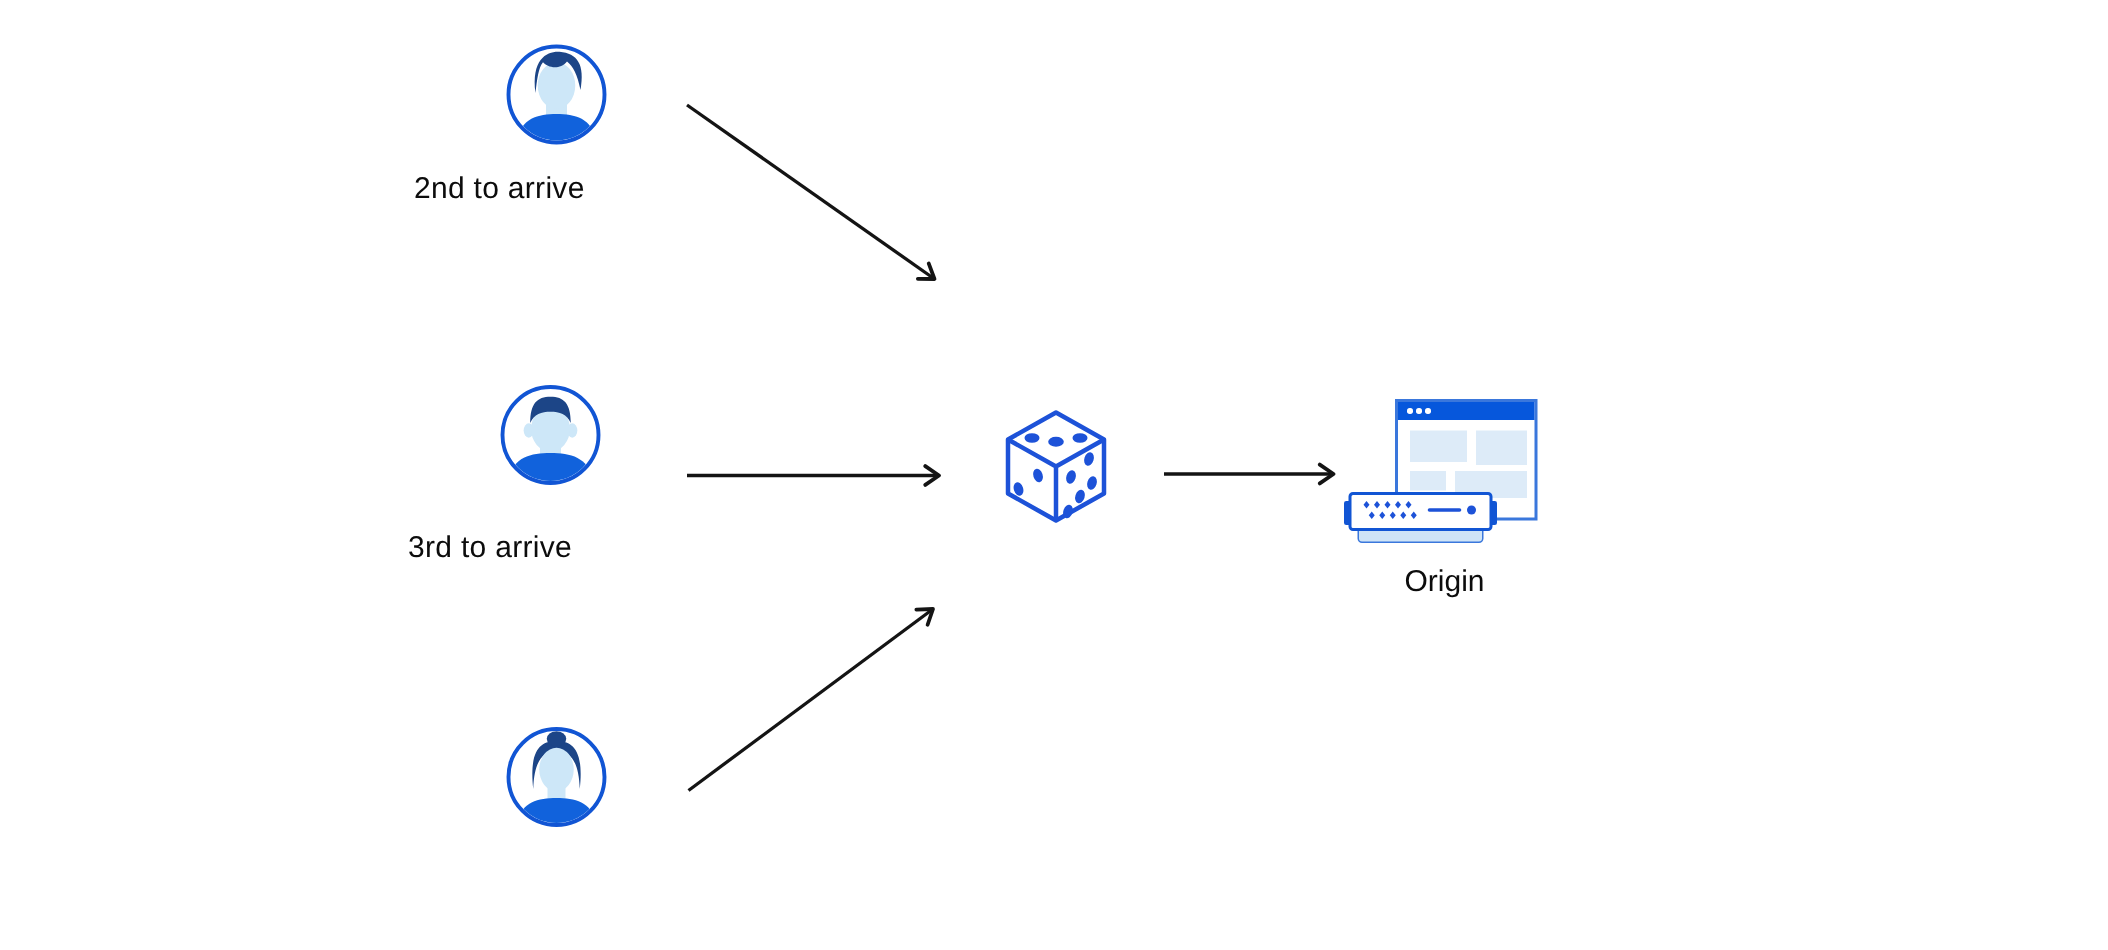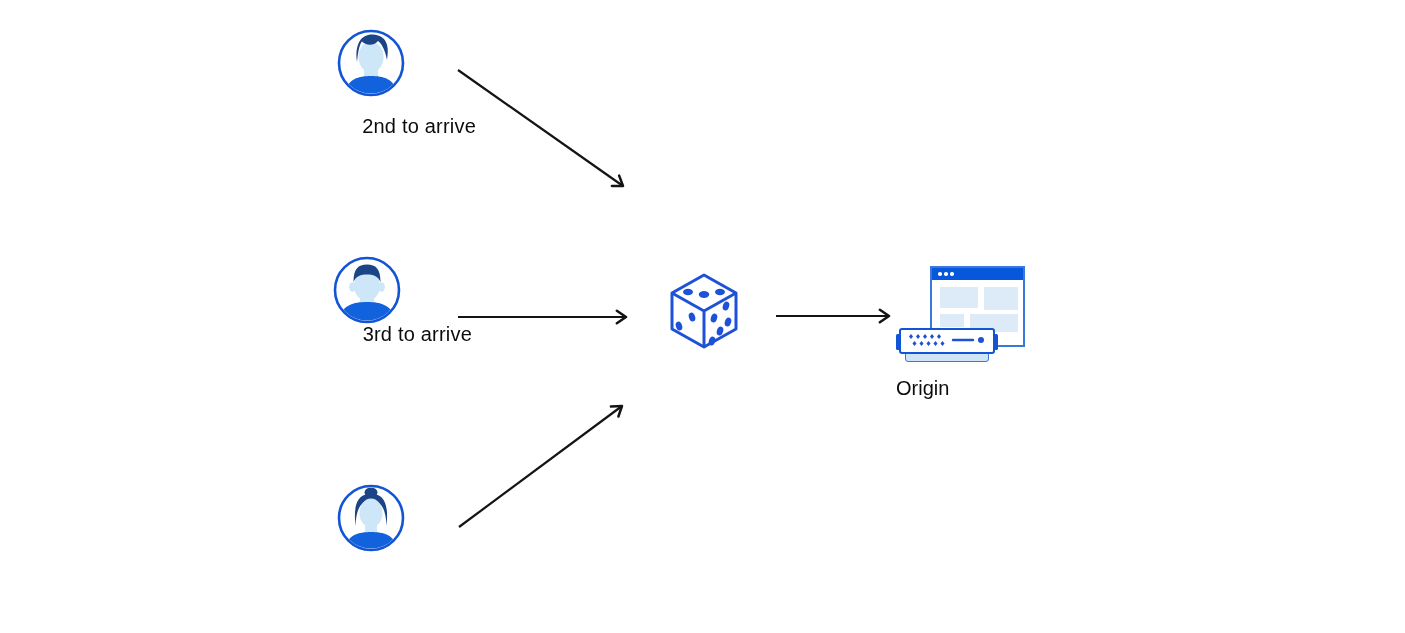--- a/index.html
+++ b/index.html
@@ -13,38 +13,38 @@
     --winborder:#3a77dc;
     --base:#cfe4f7;
     --arrow:#141414;
     --text:#0c0c0c;
   }
   html,body{margin:0;padding:0;background:#fff;}
   body{font-family:"Liberation Sans", sans-serif;}
   .canvas{position:relative;width:1405px;height:633px;background:#fff;overflow:hidden;}
   .arrows{position:absolute;left:0;top:0;width:1405px;height:633px;pointer-events:none;}
   .avatar{position:absolute;width:68px;height:68px;}
-  .node-label{position:absolute;width:200px;text-align:right;font-size:20px;color:var(--text);letter-spacing:.2px;}
+  .node-label{position:absolute;width:200px;text-align:left;font-size:20px;color:var(--text);letter-spacing:.2px;}
   .dice{position:absolute;left:668px;top:271px;width:72px;height:80px;}
   .origin-group{position:absolute;left:896px;top:264px;width:134px;height:100px;}
   .browser-window{position:absolute;left:34px;top:2px;width:95px;height:81px;background:#fff;border:2px solid var(--winborder);box-sizing:border-box;}
   .titlebar{position:absolute;left:0;top:0;right:0;height:12px;background:var(--titlebar);}
   .titlebar .dot{position:absolute;top:4px;width:3.6px;height:3.6px;border-radius:50%;background:#fff;}
   .titlebar .d1{left:6px}.titlebar .d2{left:12px}.titlebar .d3{left:18px}
   .blk{position:absolute;background:var(--panel);}
   .blk1{left:8px;top:19px;width:38px;height:21px;}
   .blk2{left:52px;top:19px;width:34px;height:23px;}
   .blk3{left:8px;top:46px;width:24px;height:13px;}
   .blk4{left:38px;top:46px;width:48px;height:18px;}
   .server{position:absolute;left:0;top:64px;width:102px;height:36px;}
   .server-tab{position:absolute;width:6px;height:16px;top:6px;background:var(--blue);border-radius:1.5px;}
   .tab-l{left:0;} .tab-r{left:96px;}
   .server-body{position:absolute;left:3px;top:0;width:96px;height:26px;background:#fff;border:2.2px solid var(--blue);border-radius:3px;box-sizing:border-box;}
   .server-base{position:absolute;left:9px;top:24px;width:84px;height:10px;background:var(--base);border:1.6px solid var(--winborder);border-radius:0 0 3px 3px;box-sizing:border-box;}
-  .origin-label{position:absolute;left:896px;top:377px;width:134px;text-align:left;font-size:20px;color:var(--text);}
+  .origin-label{position:absolute;left:896px;top:377px;width:134px;text-align:center;font-size:20px;color:var(--text);}
 </style>
 </head>
 <body>
 
 <div class="canvas">
 
   <svg class="arrows" viewBox="0 0 1405 633">
     <defs>
       <marker id="ah" viewBox="0 0 14 14" markerWidth="16" markerHeight="16" refX="12" refY="7" orient="auto" markerUnits="userSpaceOnUse">
         <path d="M4 1.5 L12 7 L4 12.5" fill="none" stroke="#141414" stroke-width="2.2" stroke-linecap="round" stroke-linejoin="round"></path>
@@ -81,21 +81,21 @@
     <circle cx="34" cy="34" r="32" fill="#ffffff" stroke="#1155d4" stroke-width="2.6"></circle>
     <g clip-path="url(#c2)">
       <rect x="27" y="34" width="14" height="17" fill="#cde7f8"></rect>
       <path d="M5 68 C7 49 20 46 34 46 C48 46 61 49 63 68 Z" fill="#1162dc"></path>
       <ellipse cx="19.5" cy="31" rx="3.4" ry="4.8" fill="#cde7f8"></ellipse>
       <ellipse cx="48.5" cy="31" rx="3.4" ry="4.8" fill="#cde7f8"></ellipse>
       <ellipse cx="34" cy="30" rx="13" ry="15" fill="#cde7f8"></ellipse>
       <path d="M20.5 26 C20.5 13 25 8.5 34 8.5 C43 8.5 47.5 13 47.5 26 C45 20 40 18.5 34 18.5 C28 18.5 23 20 20.5 26 Z" fill="#1c4587"></path>
     </g>
   </svg>
-  <div class="node-label" style="left:272px;top:323px">3rd to arrive</div>
+  <div class="node-label" style="left:272px;top:354px">3rd to arrive</div>
 
   <svg class="avatar" style="left:337px;top:484px" viewBox="0 0 68 68">
     <defs>
         <clipPath id="c3">
           <circle cx="34" cy="34" r="30.6"></circle>
         </clipPath>
       </defs>
     <circle cx="34" cy="34" r="32" fill="#ffffff" stroke="#1155d4" stroke-width="2.6"></circle>
     <g clip-path="url(#c3)">
       <rect x="28" y="34" width="12" height="18" fill="#cde7f8"></rect>

